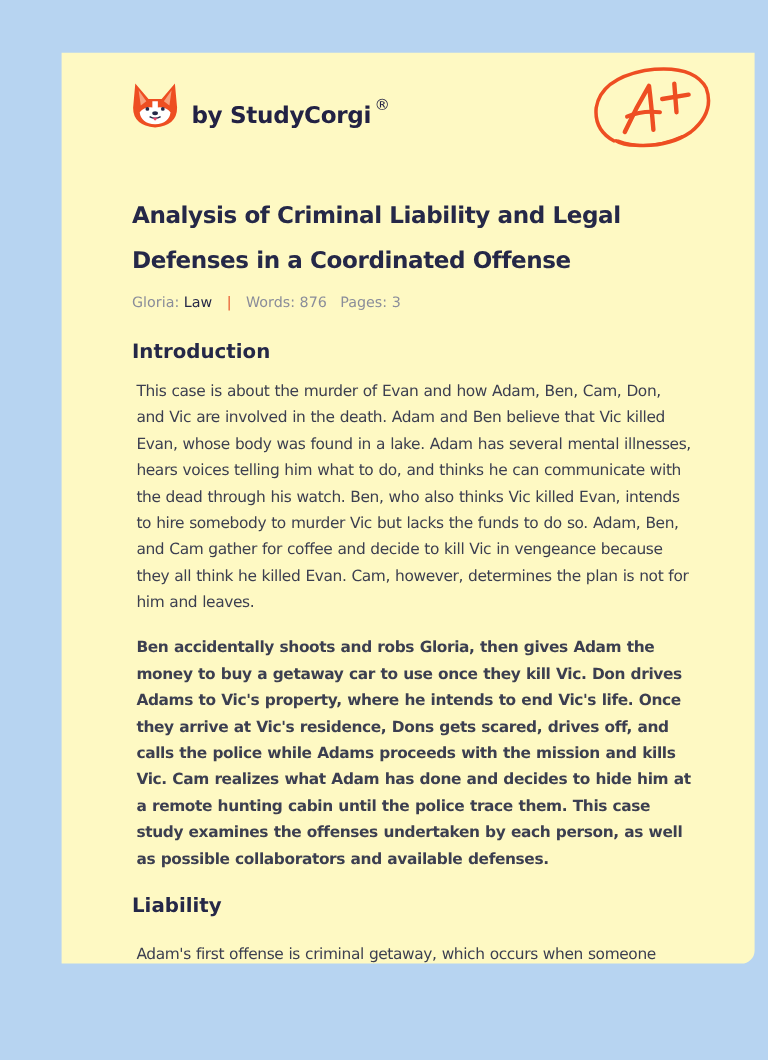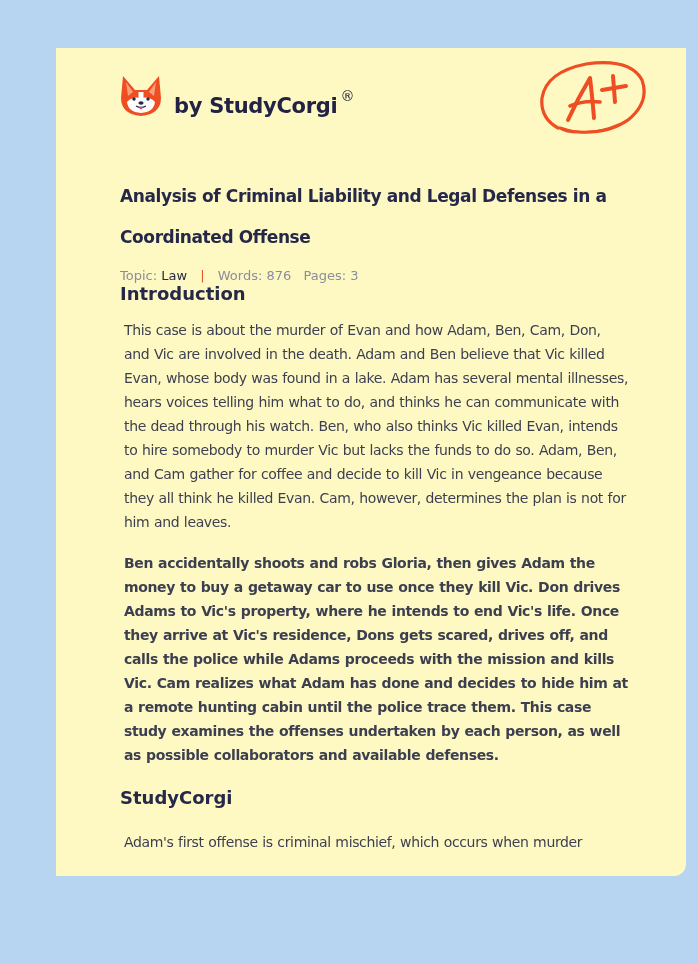--- a/index.html
+++ b/index.html
@@ -24,21 +24,21 @@
       font-family: "DejaVu Sans", sans-serif;
       font-weight: bold; font-size: 21px; color: #222244;
       letter-spacing: -0.3px;
     }
     .brand sup { font-size: 14px; font-weight: normal; position: relative; top: -4px; margin-left: 3px; }
     .grade { position: absolute; left: 482px; top: 10px; width: 112px; height: 82px; }
     .content { position: absolute; left: 64px; top: 128px; width: 512px; }
     h1 {
       margin: 0;
       font-family: "DejaVu Sans", sans-serif;
-      font-weight: bold; font-size: 17px; line-height: 41px;
+      font-weight: bold; font-size: 21px; line-height: 41px;
       color: #252848; letter-spacing: -0.4px;
     }
     .meta {
       margin-top: 10px; font-size: 13px; color: #8a8d9a;
       font-family: "DejaVu Sans", sans-serif;
     }
     .meta .topic-val { color: #252848; }
     .meta .sep { color: #e8552a; margin: 0 9px; }
     .meta .pages { margin-left: 8px; margin-top: 24px; }
     h2 {
@@ -47,21 +47,21 @@
     }
     h3 {
       margin: 0; font-family: "DejaVu Sans", sans-serif;
       font-weight: bold; font-size: 16.5px; color: #252848;
     }
     p {
       margin: 4px; font-size: 14px; line-height: 24px; color: #3c3f50;
       font-family: "DejaVu Sans", sans-serif; letter-spacing: -0.35px;
       word-spacing: 0.5px;
     }
-    .sec-intro { }
+    .sec-intro { margin-top: 26px; }
     .p1 { margin-top: 14px; }
     .p2 { margin-top: 17px; font-weight: bold; }
     .sec-disc { margin-top: 20px; }
     .sub-adam { margin-top: 16px; }
     .p3 { margin-top: 22px; }
   </style>
 </head>
 <body>
 
 <div class="card">
@@ -92,29 +92,29 @@
         <path d="M64 32 L88 28" stroke="#ee4e22" stroke-width="4" fill="none" stroke-linecap="round"></path>
         <path d="M75 18 L77 44" stroke="#ee4e22" stroke-width="4" fill="none" stroke-linecap="round"></path>
       </svg>
     </div>
   </div>
 
   <div class="content">
     <h1>Analysis of Criminal Liability and Legal Defenses in a Coordinated Offense</h1>
 
     <div class="meta">
-      <span>Topic:</span>
+      <span>Gloria:</span>
       <span class="topic-val">Law</span>
       <span class="sep">|</span>
       <span>Words:</span>
       <span>876</span>
       <span class="pages">Pages:</span>
       <span>3</span>
     </div>
 
     <h2 class="sec-intro">Introduction</h2>
     <p class="p1">This case is about the murder of Evan and how Adam, Ben, Cam, Don, and Vic are involved in the death. Adam and Ben believe that Vic killed Evan, whose body was found in a lake. Adam has several mental illnesses, hears voices telling him what to do, and thinks he can communicate with the dead through his watch. Ben, who also thinks Vic killed Evan, intends to hire somebody to murder Vic but lacks the funds to do so. Adam, Ben, and Cam gather for coffee and decide to kill Vic in vengeance because they all think he killed Evan. Cam, however, determines the plan is not for him and leaves.</p>
     <p class="p2">Ben accidentally shoots and robs Gloria, then gives Adam the money to buy a getaway car to use once they kill Vic. Don drives Adams to Vic's property, where he intends to end Vic's life. Once they arrive at Vic's residence, Dons gets scared, drives off, and calls the police while Adams proceeds with the mission and kills Vic. Cam realizes what Adam has done and decides to hide him at a remote hunting cabin until the police trace them. This case study examines the offenses undertaken by each person, as well as possible collaborators and available defenses.</p>
 
-    <h2 class="sec-disc">StudyCorgi</h2>
-    <p class="p3">Adam's first offense is criminal mischief, which occurs when murder</p>
+    <h2 class="sec-disc">Liability</h2>
+    <p class="p3">Adam's first offense is criminal getaway, which occurs when someone</p>
   </div>
 </div>
 
 </body></html>

